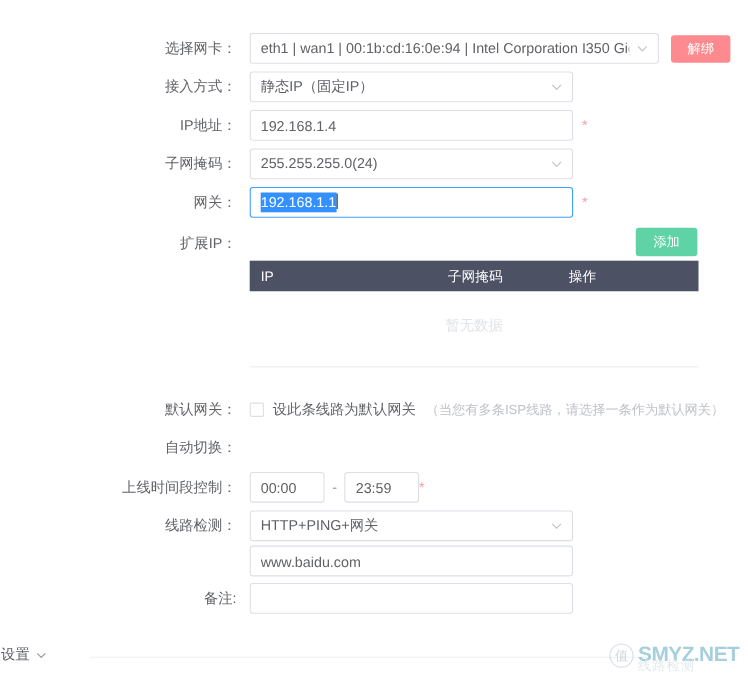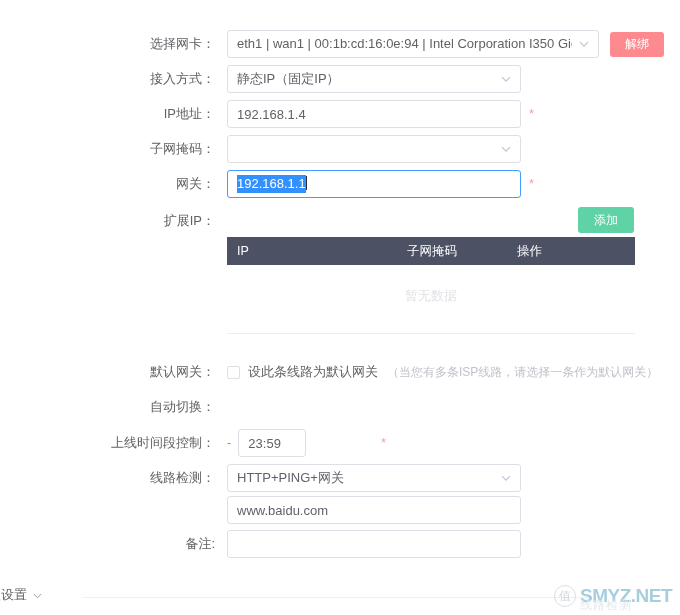--- a/index.html
+++ b/index.html
@@ -192,20 +192,21 @@
     <div class="field">
       <input class="inp" style="width: 294px;" type="text" value="192.168.1.4">
     </div>
     <span class="req">*</span>
   </div>
 
   <div class="row" style="top:135px;">
     <div class="label">子网掩码：</div>
     <div class="field">
       <div class="sel" style="width:294px;">
+        <span class="val">255.255.255.0(24)</span>
         <span class="caret">
           <svg width="12" height="12" viewBox="0 0 12 12">
               <path d="M2 4.2 L6 8.2 L10 4.2" fill="none" stroke="currentColor" stroke-width="1.1"></path>
             </svg>
         </span>
       </div>
     </div>
   </div>
 
   <div class="row" style="top:170px;">
@@ -243,20 +244,21 @@
     </div>
   </div>
 
   <div class="row" style="top:393px;">
     <div class="label">自动切换：</div>
   </div>
 
   <div class="row" style="top:429px;">
     <div class="label">上线时间段控制：</div>
     <div class="field" style="display:flex;align-items:center;gap:7px;">
+      <input class="inp" style="width: 68px;" type="text" value="00:00">
       <span class="dash">-</span>
       <input class="inp" style="width: 68px;" type="text" value="23:59">
     </div>
     <span class="req" style="left:381px;">*</span>
   </div>
 
   <div class="row" style="top:464px;">
     <div class="label">线路检测：</div>
     <div class="field">
       <div class="sel" style="width:294px;">

